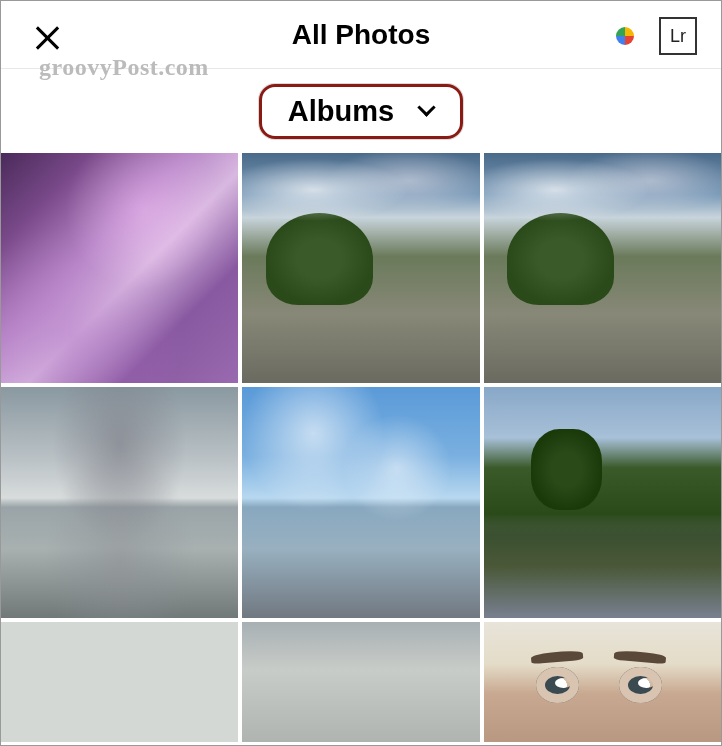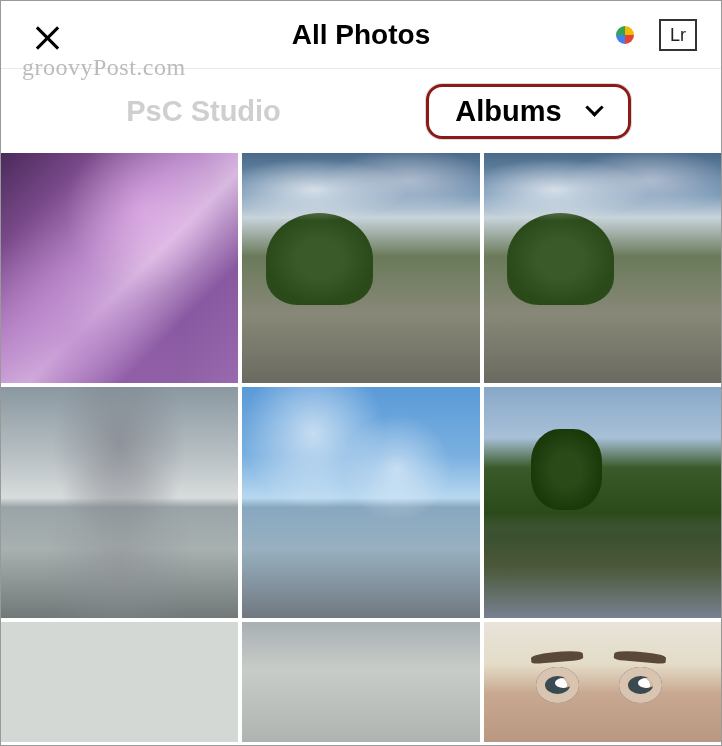--- a/index.html
+++ b/index.html
@@ -52,38 +52,38 @@
       align-items: center;
       gap: 16px;
     }
     .gphotos-icon {
       width: 36px;
       height: 36px;
       position: relative;
     }
     .lr-icon {
       width: 38px;
-      height: 32px;
+      height: 38px;
       border: 2px solid #333;
       display: flex;
       align-items: center;
       justify-content: center;
       font-size: 18px;
       font-weight: 500;
       color: #222;
       background: #fff;
     }
     .watermark {
       position: absolute;
-      left: 22px;
+      left: 39px;
       top: 54px;
       font-family: Georgia, serif;
       font-size: 24px;
       color: #bbb;
-      font-weight: 400;
+      font-weight: 700;
       letter-spacing: 0.5px;
       z-index: 5;
     }
     .tabs {
       display: flex;
       align-items: center;
       height: 84px;
       padding: 0 30px;
       position: relative;
     }
@@ -283,21 +283,20 @@
     </div>
     <div class="lr-icon">
       <span>Lr</span>
     </div>
   </div>
 </div>
 
 <div class="watermark">groovyPost.com</div>
 
 <div class="tabs">
-  <div class="tab-psc">PsC Studio</div>
   <div class="tab-albums-wrap">
     <div class="tab-albums">
       <span>Albums</span>
       <span class="chevron"></span>
     </div>
   </div>
 </div>
 
 <div class="grid">
   <div class="grid-item thumb-purple"></div>

